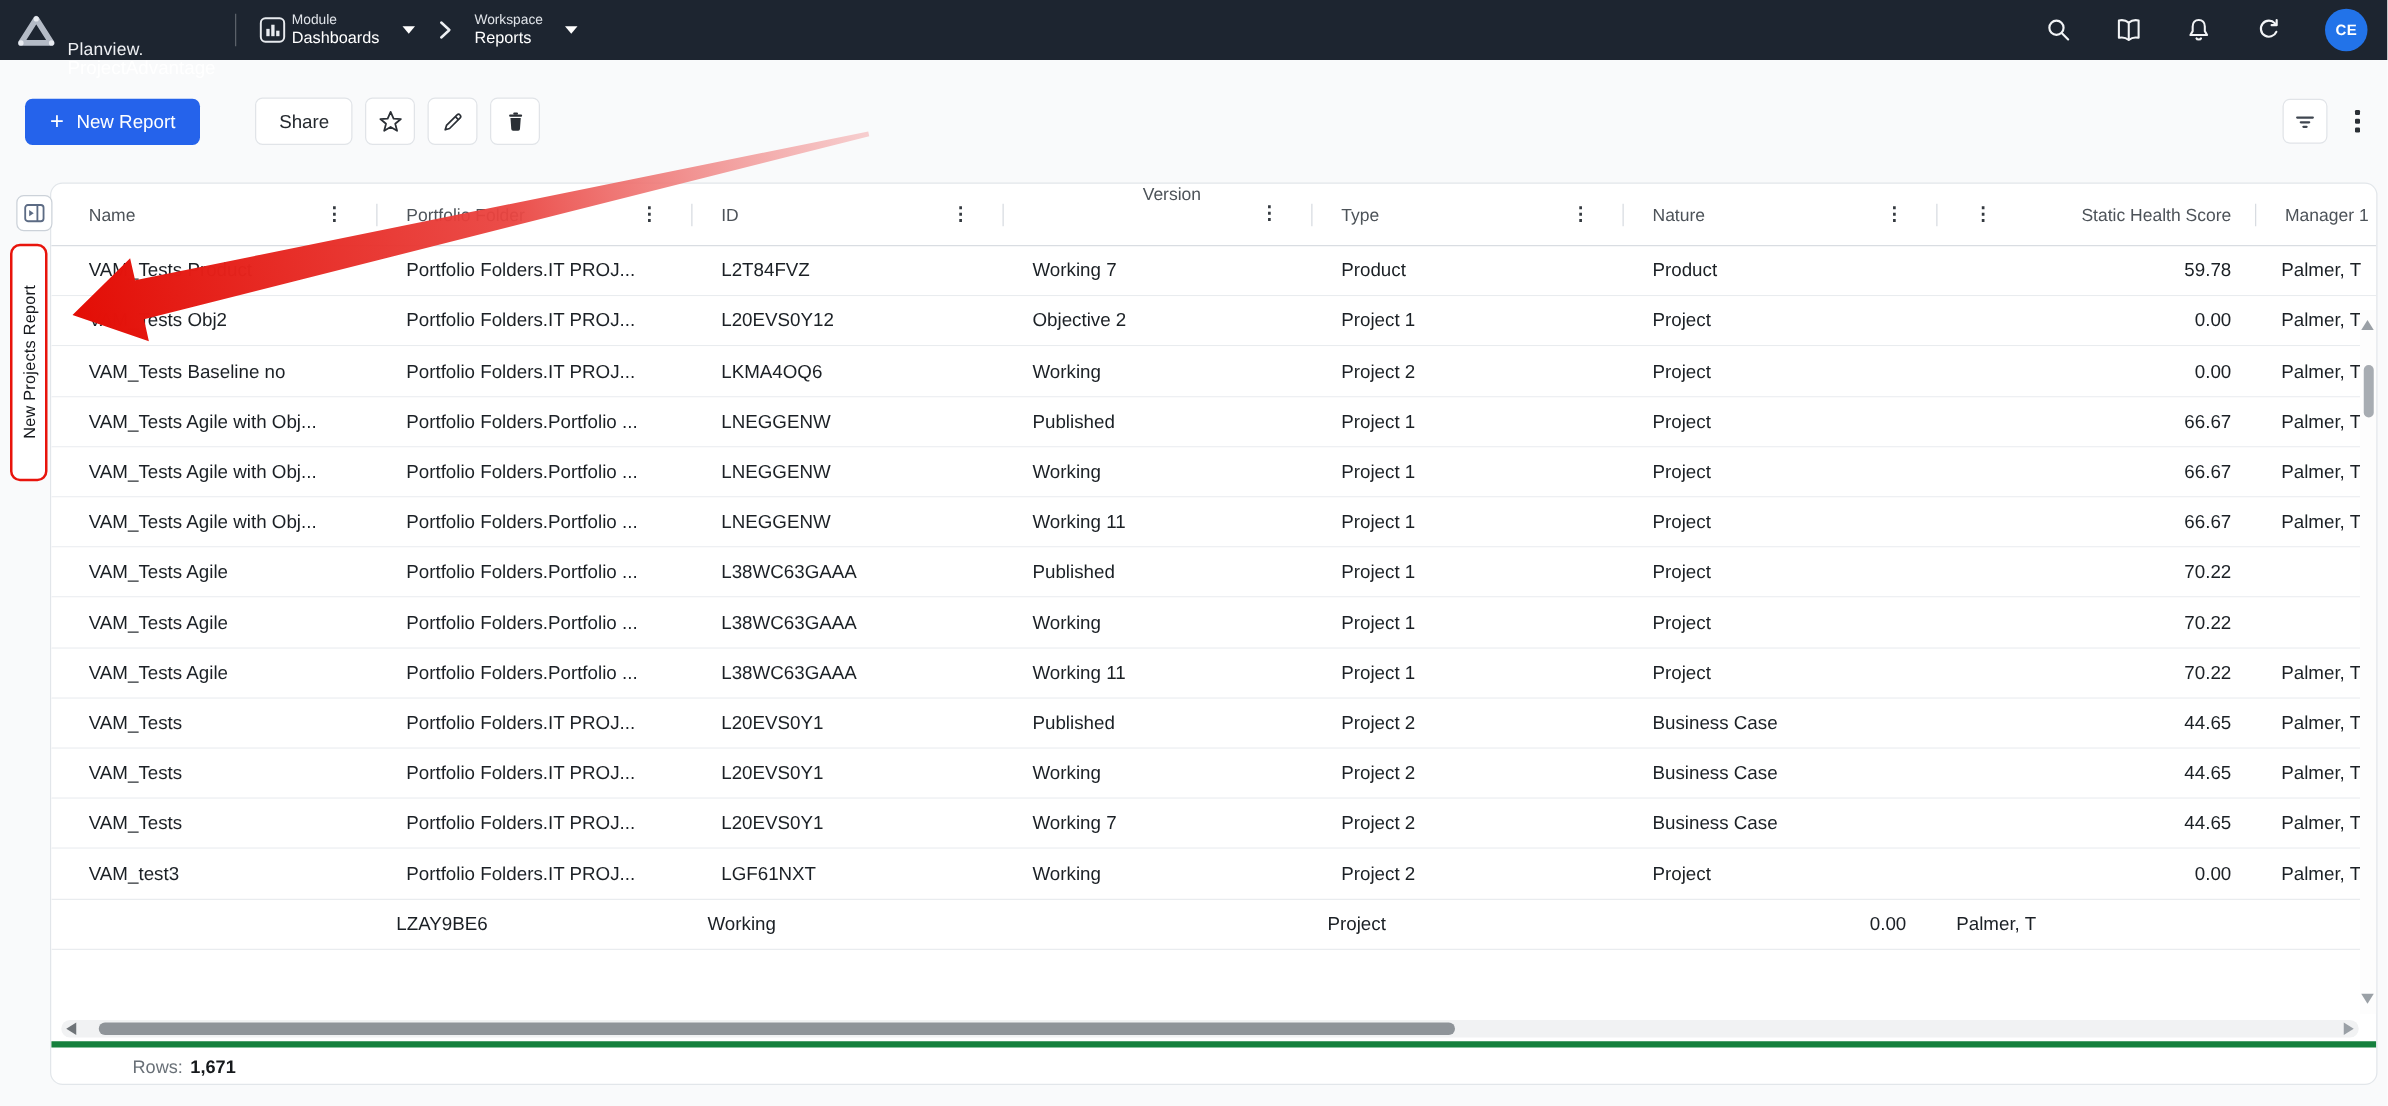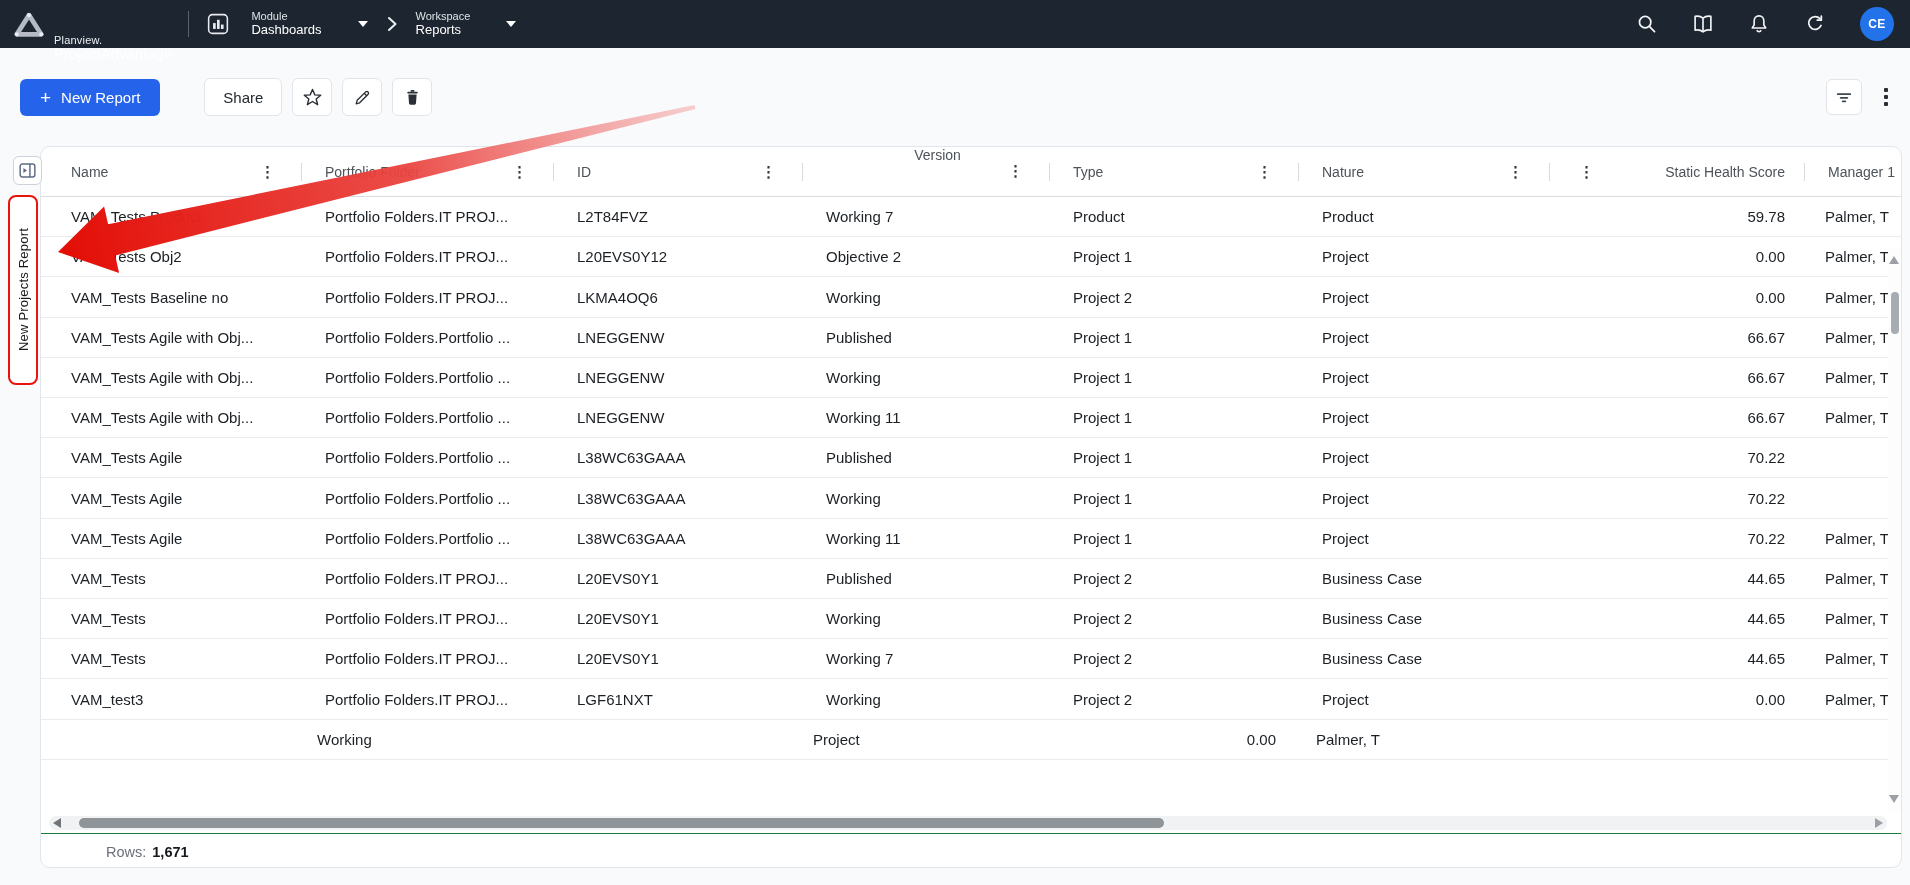--- a/index.html
+++ b/index.html
@@ -8,24 +8,24 @@
     position:relative; overflow:hidden;
     background:#f9fafb;
     font-family:"Liberation Sans", sans-serif;
     color:#1b2025;
   }
   
   .topbar { position:absolute; left:0; top:0; width:1910px; height:48px;
     background:var(--topbar-bg,#1d2530); display:flex; align-items:center; color:#fff; z-index:10; }
   .brand { display:flex; align-items:center; gap:10px; margin-left:14px; cursor:pointer; }
   .brand-text { line-height:1.1; }
-  .brand-top { font-size:11px; color:#eef0f3; letter-spacing:.2px;margin-top:48px; }
+  .brand-top { font-size:14px; color:#eef0f3; letter-spacing:.2px;margin-top:48px; }
   .brand-bottom { font-size:15px; color:#ffffff; }
   .tb-divider { width:1px; height:26px; background:rgba(255,255,255,.28); margin:0 18px 0 16px; }
-  .nav-block { display:flex; align-items:center; gap:22px; cursor:pointer; }
+  .nav-block { display:flex; align-items:center; gap:4px; cursor:pointer; }
   .nav-lines { line-height:1.15; }
   .nav-small { font-size:11px; color:#dfe3e8; }
   .nav-big { font-size:13px; color:#fff; }
   .caret-down { width:0; height:0; border-left:5px solid transparent; border-right:5px solid transparent;
     border-top:6px solid #fff; margin-left:14px; }
   .tb-chevron { margin:0 16px; display:flex; align-items:center; }
   .tb-actions { margin-left:auto; display:flex; align-items:center; gap:34px; margin-right:16px; }
   .tb-icon { width:22px; height:22px; cursor:pointer; display:block; }
   .avatar { width:34px; height:34px; border-radius:50%; background:var(--avatar-blue,#2273e9);
     color:#fff; font-size:12px; font-weight:bold; display:flex; align-items:center; justify-content:center;
@@ -87,21 +87,21 @@
   .tri-down { width:0; height:0; border-left:5px solid transparent; border-right:5px solid transparent;
     border-top:8px solid #9aa0a6; }
   .hscroll { position:absolute; left:8px; top:669px; width:1838px; height:14px; background:#f1f2f3;
     border-radius:7px; }
   .hs-left { position:absolute; left:4px; top:2px; width:0; height:0; border-top:5px solid transparent;
     border-bottom:5px solid transparent; border-right:8px solid #6f7478; cursor:pointer; }
   .hs-right { position:absolute; right:4px; top:2px; width:0; height:0; border-top:5px solid transparent;
     border-bottom:5px solid transparent; border-left:8px solid #9aa0a6; cursor:pointer; }
   .hs-thumb { position:absolute; left:30px; top:2px; width:1085px; height:10px; background:#8f9499;
     border-radius:5px; cursor:grab; }
-  .statusbar { position:absolute; left:0; top:686px; width:100%; height:36px; border-top:1px solid #15803d;
+  .statusbar { position:absolute; left:0; top:686px; width:100%; height:36px; border-top:5px solid #15803d;
     display:flex; align-items:center; padding-left:65px; }
   .status-label { font-size:14.5px; color:#697077; }
   .status-count { font-size:14.5px; color:#16191c; font-weight:bold; margin-left:6px; }
   
   .annotation { position:absolute; left:0; top:0; width:760px; height:330px; z-index:60; pointer-events:none; }
 </style>
 </head>
 <body>
 
 <header class="topbar">
@@ -382,20 +382,21 @@
         <div class="gcell" style="width: 252px;">Portfolio Folders.IT PROJ...</div>
         <div class="gcell" style="width: 249px;">LGF61NXT</div>
         <div class="gcell" style="width: 247px;">Working</div>
         <div class="gcell" style="width: 249px;">Project 2</div>
         <div class="gcell" style="width: 251px;">Project</div>
         <div class="gcell gcell-num" style="width: 255px;">0.00</div>
         <div class="gcell" style="width: 210px;">Palmer, T</div>
       </div>
       <div class="grow">
         <div class="gcell" style="width: 252px;"></div>
+        <div class="gcell" style="width: 249px;">LZAY9BE6</div>
         <div class="gcell" style="width: 247px;">Working</div>
         <div class="gcell" style="width: 249px;"></div>
         <div class="gcell" style="width: 251px;">Project</div>
         <div class="gcell gcell-num" style="width: 255px;">0.00</div>
         <div class="gcell" style="width: 210px;">Palmer, T</div>
       </div>
     </div>
 
   <div class="vscroll">
     <div class="vs-up tri-up"></div>

